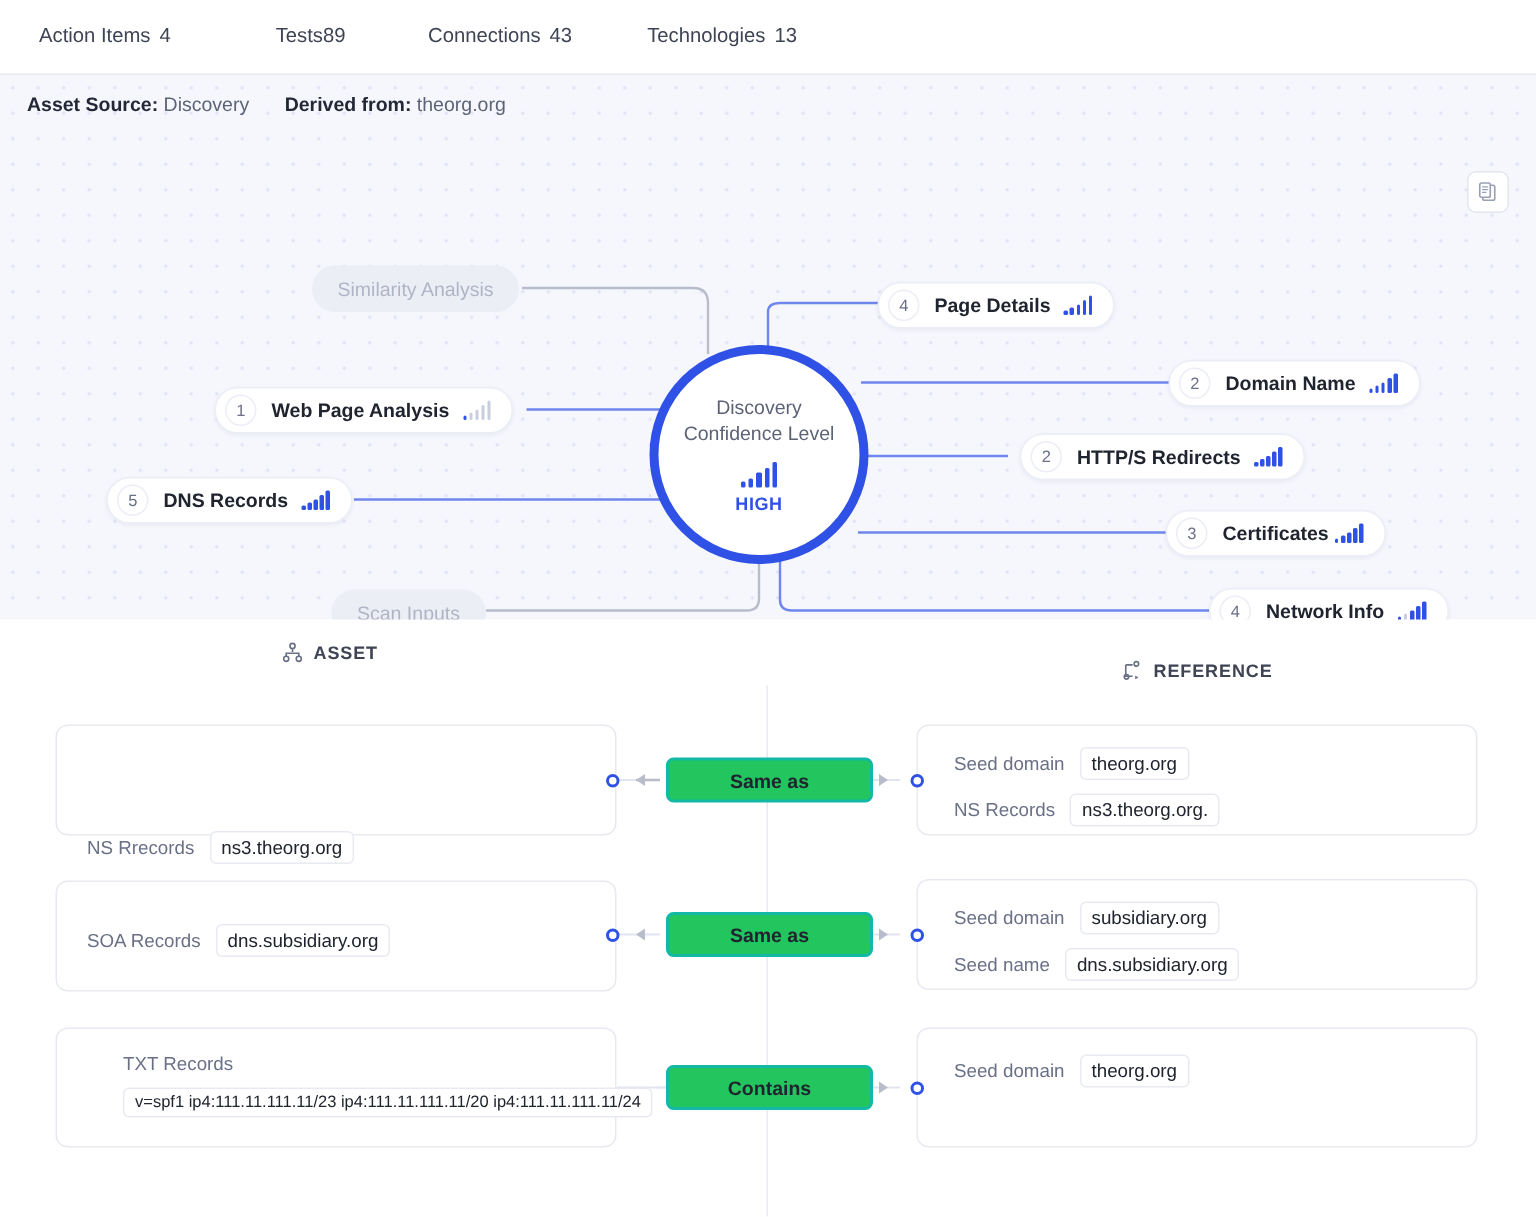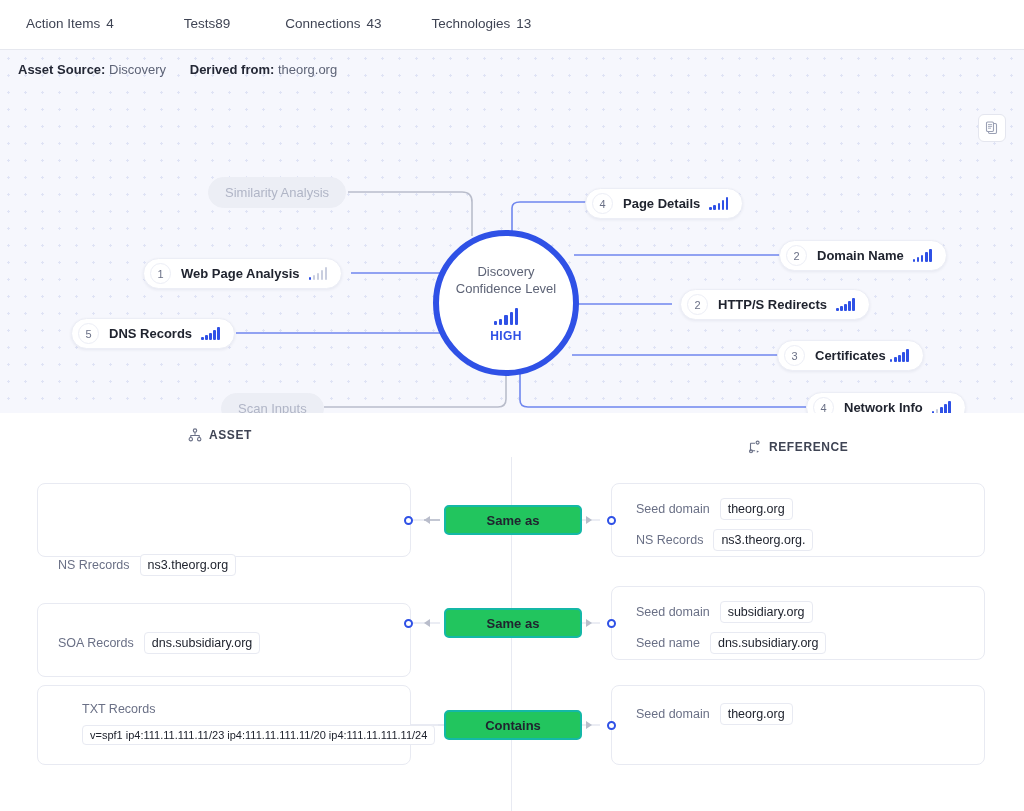--- a/index.html
+++ b/index.html
@@ -455,21 +455,21 @@
       </div>
     </div>
 
     <div class="row">
       <svg class="rowedge">
         <path d="M411 40 H440" fill="none" stroke="#e2e5ef" stroke-width="1.4"></path>
         <path d="M576 40 H600" fill="none" stroke="#e2e5ef" stroke-width="1.4"></path>
         <path d="M430 36 l-6 4 6 4z" fill="#b9bdcb"></path>
         <path d="M586 36 l6 4 -6 4z" fill="#b9bdcb"></path>
       </svg>
-      <div class="card asset" style="top:20px; height:74px;">
+      <div class="card asset" style="top:4px; height:74px;">
         <div class="field" style="position:absolute; left:20px; top:28px;">
           <span class="k">SOA Records</span>
           <span class="v">dns.subsidiary.org</span>
         </div>
       </div>
       <div class="dot" style="left:404px; top:36px;"></div>
       <div class="rel-btn" style="left:444px; top:25px;">Same as</div>
       <div class="dot" style="left:607px; top:36px;"></div>
       <div class="card reference" style="top:3px; height:74px;">
         <div class="field" style="position:absolute; left:24px; top:14px;">

